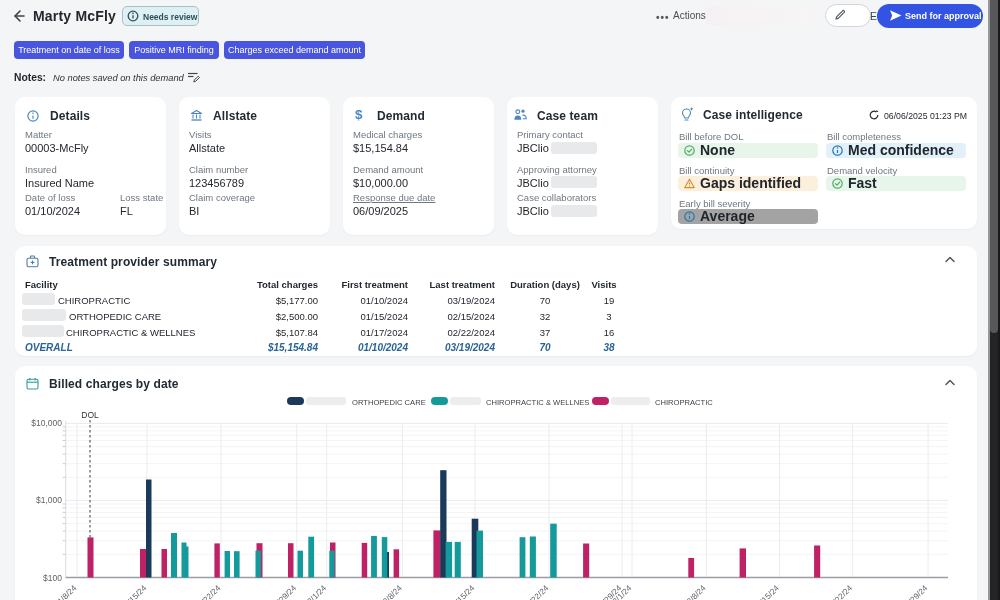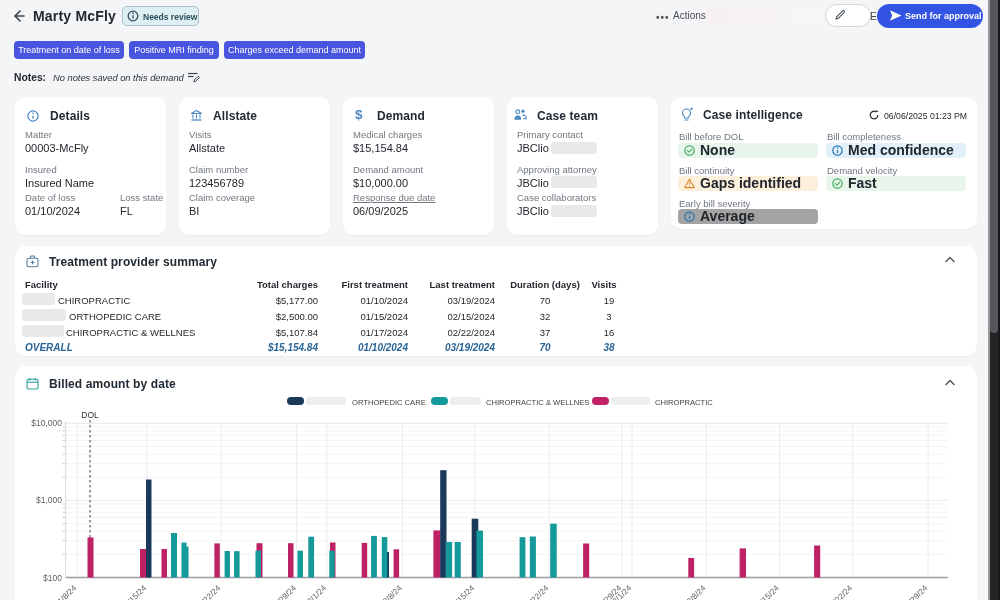--- a/index.html
+++ b/index.html
@@ -235,21 +235,21 @@
 <div class="tdb" style="left:504px;top:341.5px;width:82px;text-align:center;">70</div>
 <div class="tdb" style="left:579px;top:341.5px;width:60px;text-align:center;">38</div>
 
 <div class="card" style="left:15px;top:366px;width:962px;height:250px;"></div>
 <svg class="ic" style="left:26px;top:377px" width="13" height="13" viewBox="0 0 13 13">
     <rect x="1" y="2.2" width="11" height="9.8" rx="1.5" fill="none" stroke="#2c9d96" stroke-width="1.1"></rect>
     <line x1="3.8" y1="1" x2="3.8" y2="3.4" stroke="#2c9d96" stroke-width="1.1"></line>
     <line x1="9.2" y1="1" x2="9.2" y2="3.4" stroke="#2c9d96" stroke-width="1.1"></line>
     <line x1="1" y1="5.2" x2="12" y2="5.2" stroke="#2c9d96" stroke-width="1.1"></line>
   </svg>
-<div class="stitle" style="left:49px;top:377px;">Billed amount by date</div>
+<div class="stitle" style="left:49px;top:377px;">Billed charges by date</div>
 <svg class="ic" style="left:945px;top:379px" width="10" height="7" viewBox="0 0 10 7">
     <path d="M1 5.5 L5 1.5 L9 5.5" fill="none" stroke="#4a4f55" stroke-width="1.4" stroke-linecap="round" stroke-linejoin="round"></path>
   </svg>
 
 <div class="abs" style="left:287px;top:396.5px;width:17px;height:8px;border-radius:4px;background:#1b3a5a;"></div>
 <div class="blur" style="left:306px;top:396.5px;width:40px;height:8px;background:#ededee;"></div>
 <div class="abs" style="left:352px;top:397.5px;font-size:7.6px;color:#3c4248;white-space:nowrap;">ORTHOPEDIC CARE</div>
 <div class="abs" style="left:431px;top:396.5px;width:17px;height:8px;border-radius:4px;background:#159a9b;"></div>
 <div class="blur" style="left:450px;top:396.5px;width:31px;height:8px;background:#ededee;"></div>
 <div class="abs" style="left:486px;top:397.5px;font-size:7.6px;color:#3c4248;white-space:nowrap;">CHIROPRACTIC &amp; WELLNES</div>

